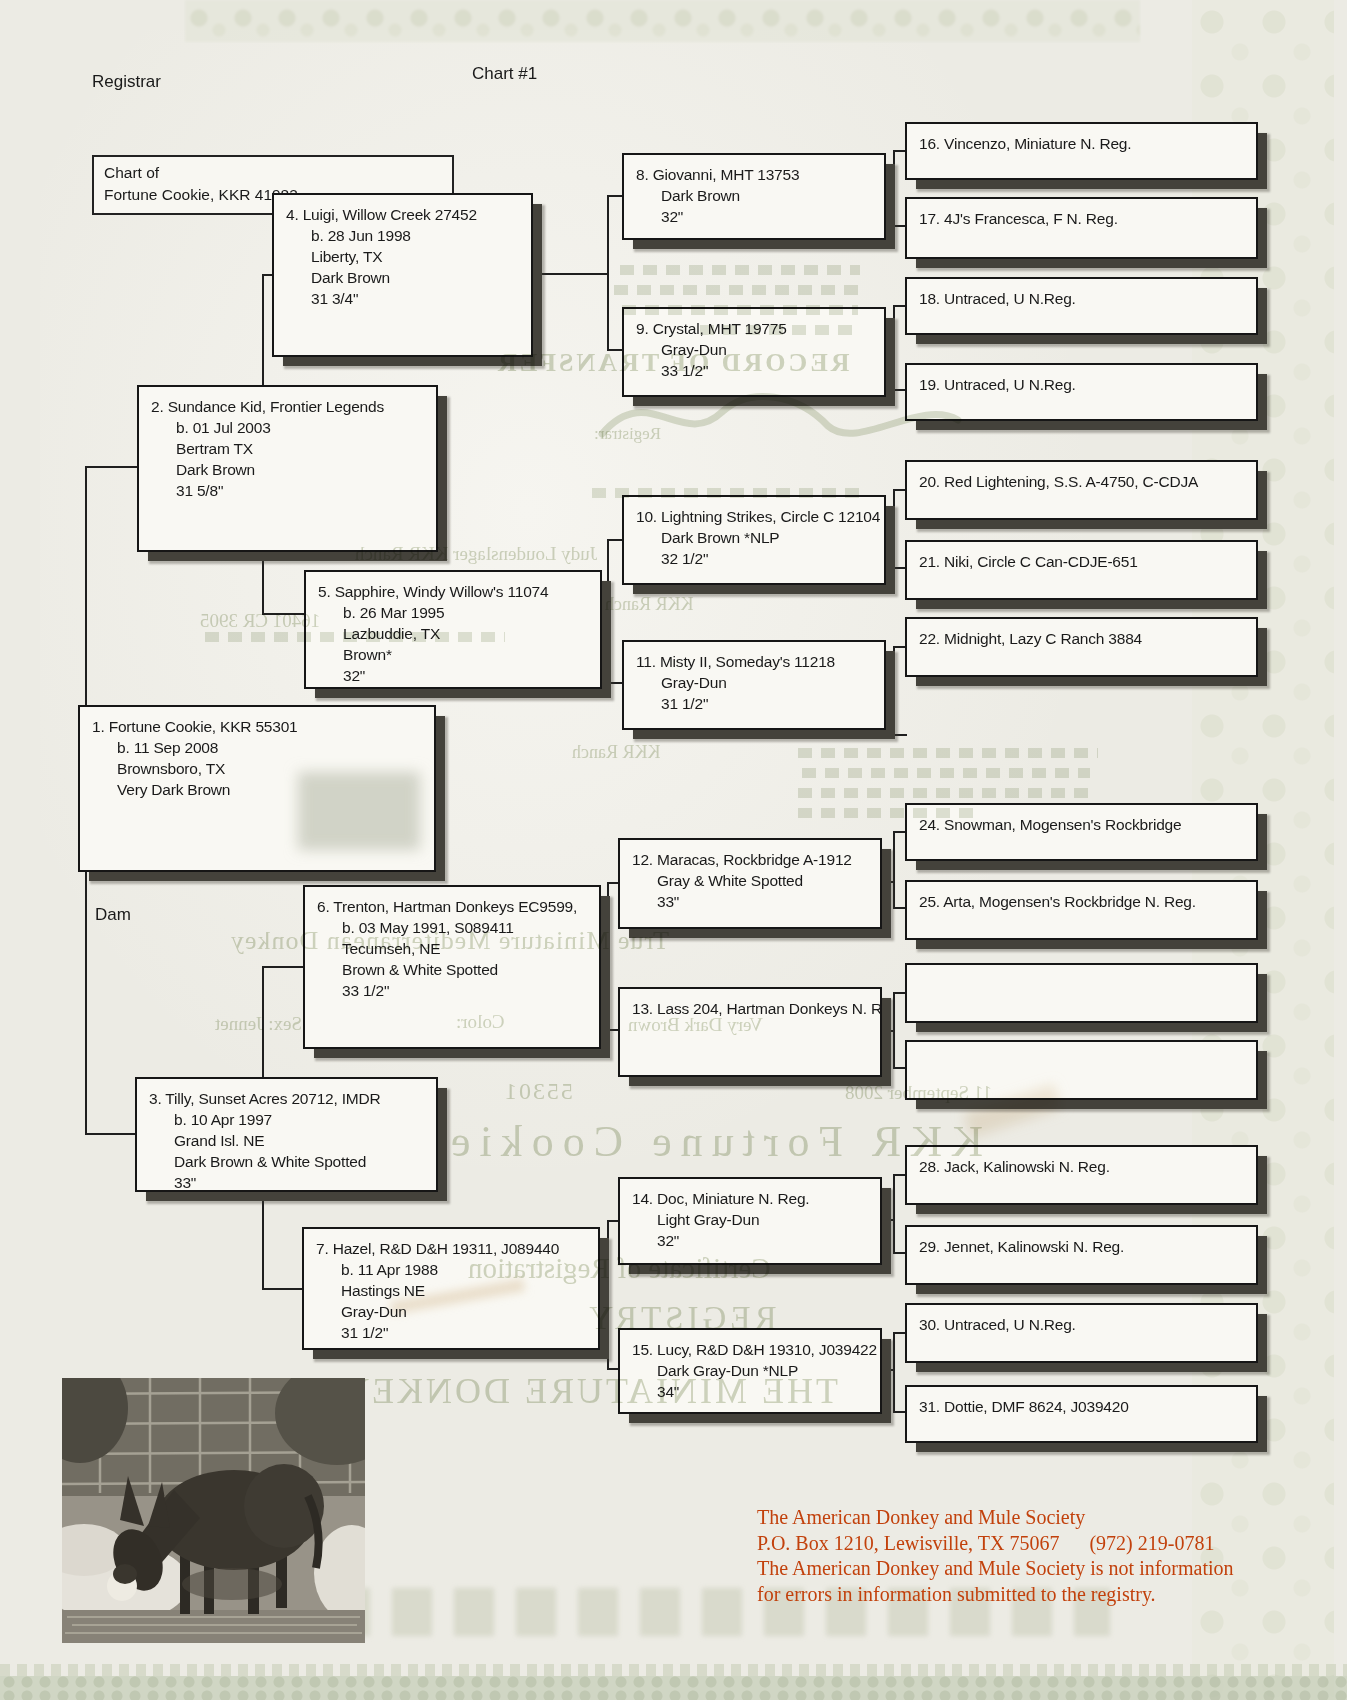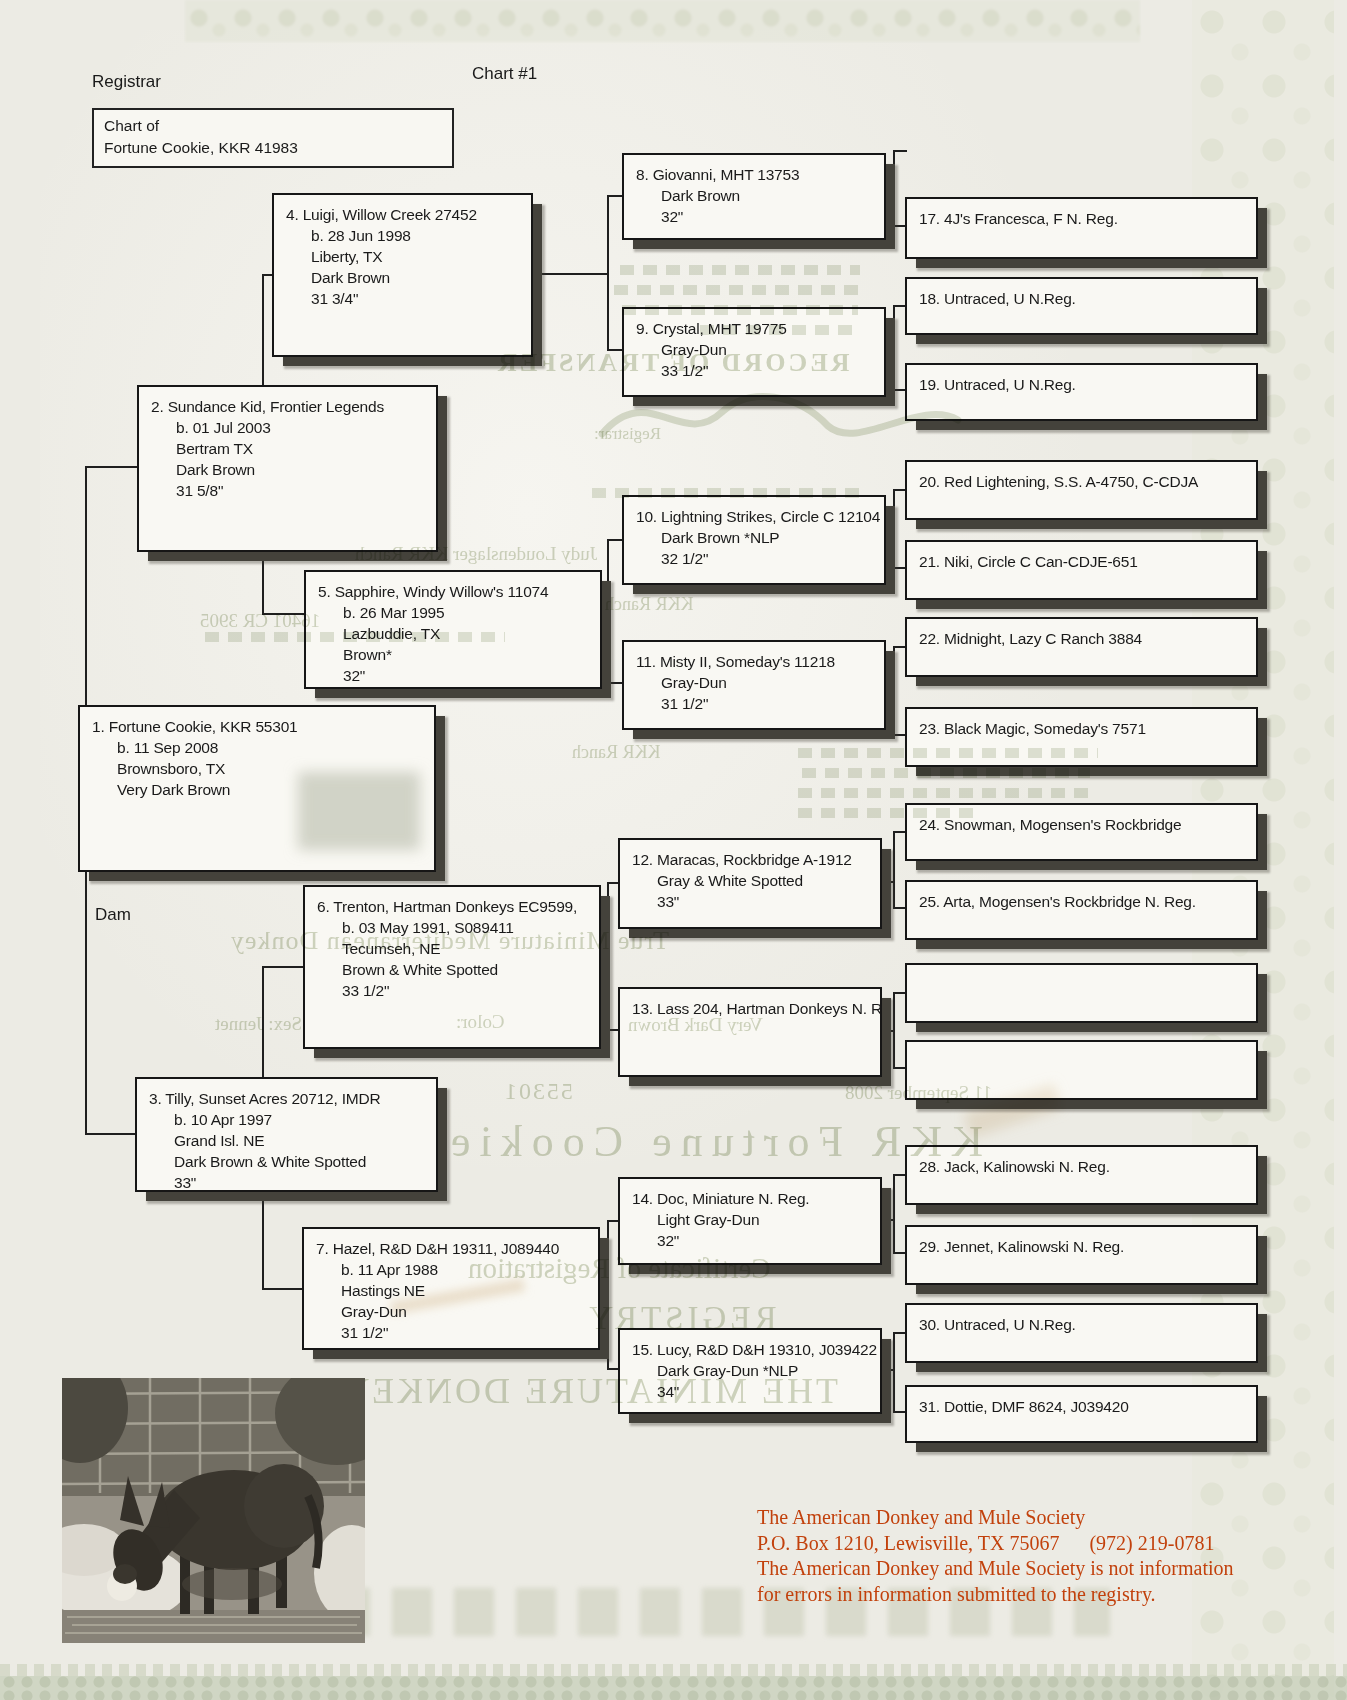--- a/index.html
+++ b/index.html
@@ -30,21 +30,21 @@
   .cv{position:absolute;width:0;border-left:2px solid #1f1f1f;z-index:2;}
   .ch{position:absolute;height:0;border-top:2px solid #1f1f1f;z-index:2;}
   .cb{position:absolute;border:2px solid #1f1f1f;border-right:none;z-index:2;background:none;}
   
   .pbox{position:absolute;background:#f9f8f3;border:2px solid #161616;z-index:3;
         box-shadow:10px 10px 0 -1px #44423b, 12px 12px 2px rgba(62,60,52,.35);
         padding:9px 6px 0 12px;font-size:15.5px;line-height:21px;letter-spacing:-0.2px;overflow:hidden;}
   .pbox .l{white-space:nowrap;}
   .pbox .l:not(:first-child){padding-left:25px;}
   .plain-box{position:absolute;background:#f8f7f2;border:2px solid #222;z-index:3;
-        padding:5px 10px;font-size:15.5px;line-height:22px;}
+        padding:5px 10px;font-size:15.5px;line-height:22px;margin-top:47px;}
   .lbl{position:absolute;font-size:17px;z-index:3;}
   
   .ghost{position:absolute;transform:scaleX(-1);color:#c6cdb6;opacity:.8;
          font-family:"Liberation Serif",serif;white-space:nowrap;z-index:4;
          mix-blend-mode:multiply;filter:blur(.4px);}
   .gbar{position:absolute;height:10px;opacity:.55;filter:blur(.6px);z-index:4;mix-blend-mode:multiply;
         background-image:repeating-linear-gradient(90deg,#c9d0bb 0 14px,rgba(0,0,0,0) 14px 23px);}
   #ghost-stamp{position:absolute;left:298px;top:772px;width:122px;height:78px;background:#99a08b;
         opacity:.4;filter:blur(7px);z-index:4;mix-blend-mode:multiply;}
   #ghost-big-bottom{position:absolute;left:330px;top:1588px;width:780px;height:48px;opacity:.4;
@@ -227,40 +227,40 @@
   <div class="pbox" style="left:618px;top:1177px;width:242px;height:75px">
     <div class="l">14. Doc, Miniature N. Reg.</div>
     <div class="l">Light Gray-Dun</div>
     <div class="l">32"</div>
   </div>
   <div class="pbox" style="left:618px;top:1328px;width:242px;height:73px">
     <div class="l">15. Lucy, R&amp;D D&amp;H 19310, J039422</div>
     <div class="l">Dark Gray-Dun *NLP</div>
     <div class="l">34"</div>
   </div>
+  <div class="pbox" style="left:905px;top:122px;width:331px;height:45px">
+    <div class="l">16. Vincenzo, Miniature N. Reg.</div>
+  </div>
   <div class="pbox" style="left:905px;top:197px;width:331px;height:49px">
     <div class="l">17. 4J's Francesca, F N. Reg.</div>
   </div>
   <div class="pbox" style="left:905px;top:277px;width:331px;height:45px">
     <div class="l">18. Untraced, U N.Reg.</div>
   </div>
   <div class="pbox" style="left:905px;top:363px;width:331px;height:45px">
     <div class="l">19. Untraced, U N.Reg.</div>
   </div>
   <div class="pbox" style="left:905px;top:460px;width:331px;height:47px">
     <div class="l">20. Red Lightening, S.S. A-4750, C-CDJA</div>
   </div>
   <div class="pbox" style="left:905px;top:540px;width:331px;height:47px">
     <div class="l">21. Niki, Circle C Can-CDJE-651</div>
   </div>
   <div class="pbox" style="left:905px;top:617px;width:331px;height:47px">
     <div class="l">22. Midnight, Lazy C Ranch 3884</div>
-  </div>
-  <div class="pbox" style="left:905px;top:707px;width:331px;height:47px">
-    <div class="l">23. Black Magic, Someday's 7571</div>
   </div>
   <div class="pbox" style="left:905px;top:803px;width:331px;height:45px">
     <div class="l">24. Snowman, Mogensen's Rockbridge</div>
   </div>
   <div class="pbox" style="left:905px;top:880px;width:331px;height:47px">
     <div class="l">25. Arta, Mogensen's Rockbridge N. Reg.</div>
   </div>
   <div class="pbox" style="left:905px;top:963px;width:331px;height:47px"></div>
   <div class="pbox" style="left:905px;top:1040px;width:331px;height:47px"></div>
   <div class="pbox" style="left:905px;top:1145px;width:331px;height:47px">

